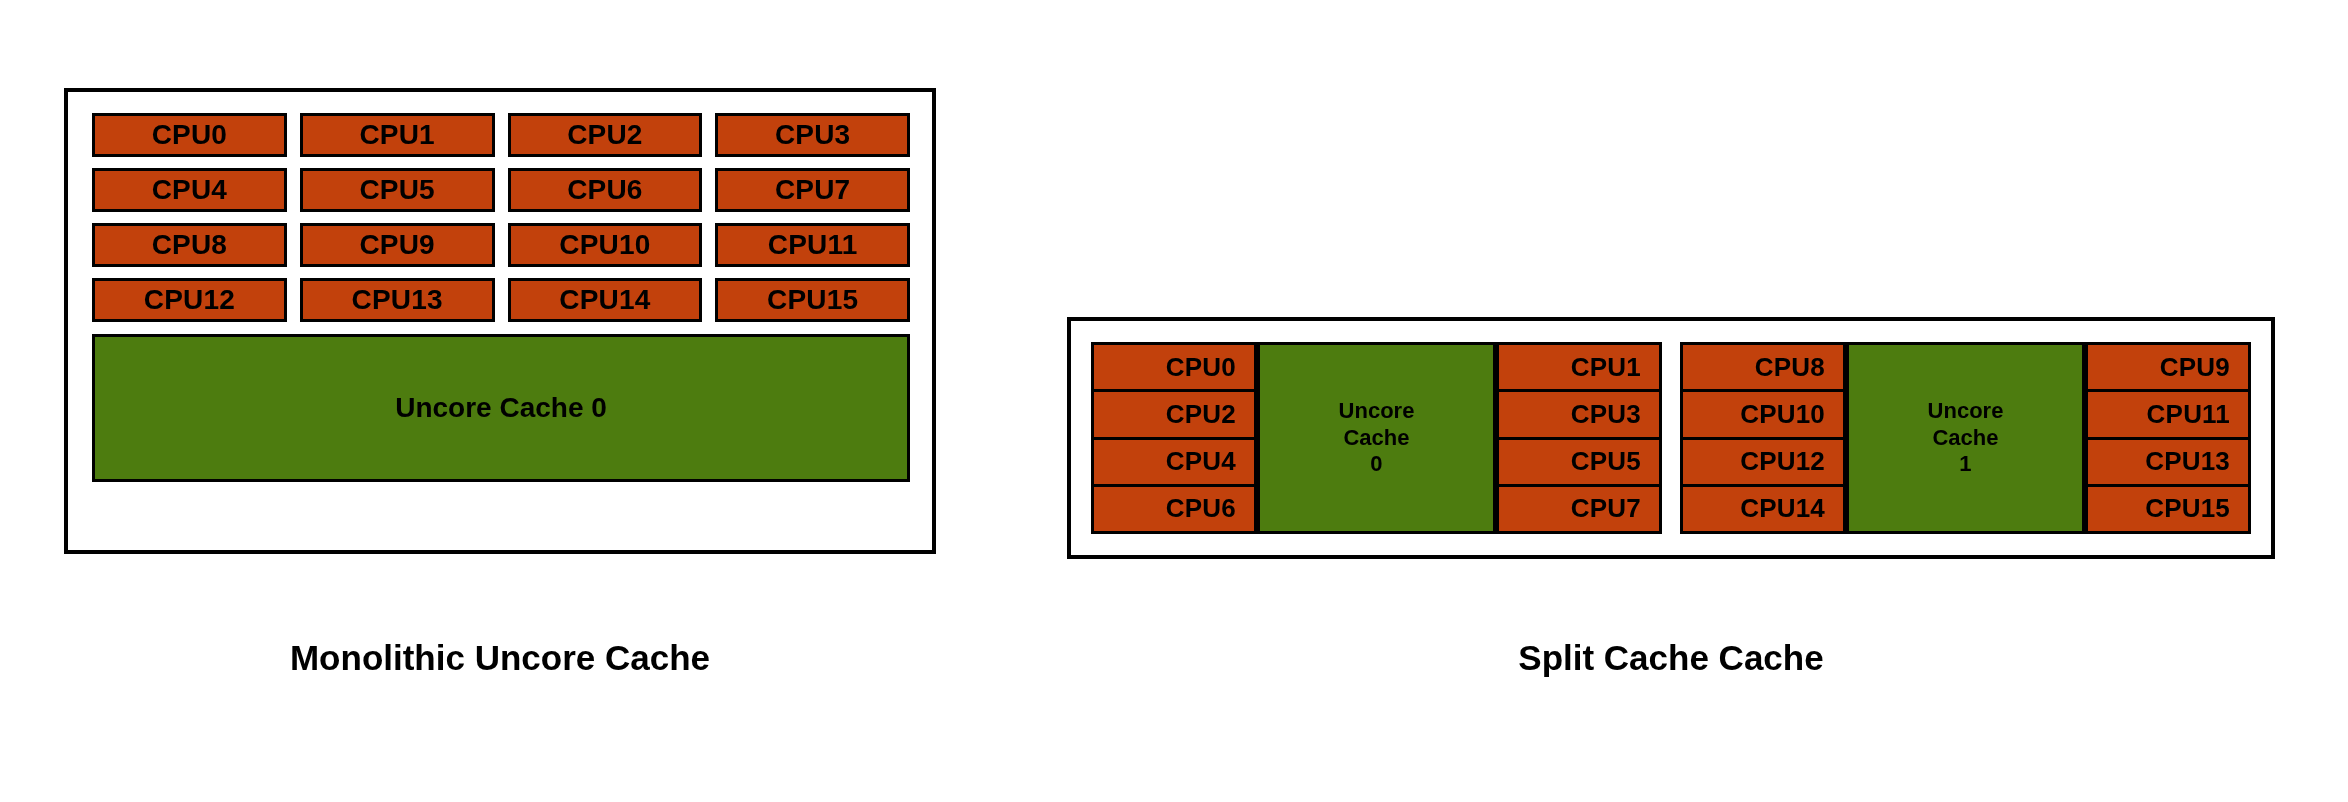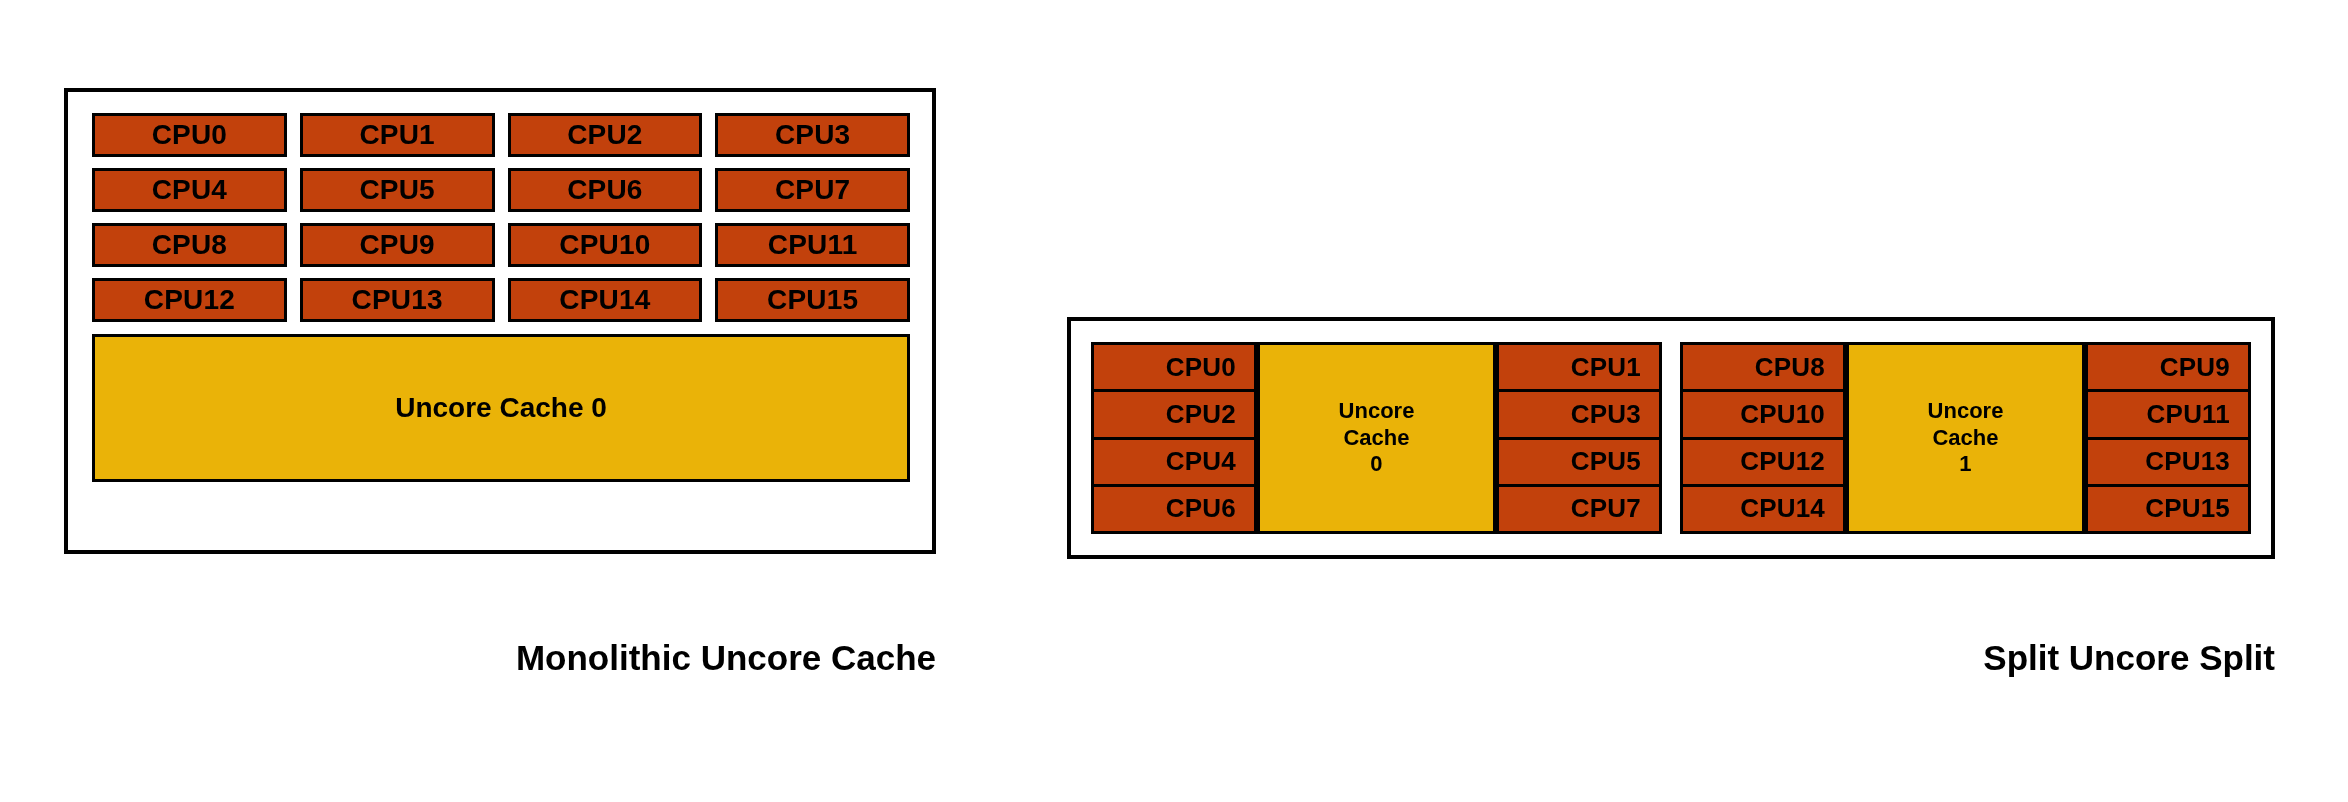--- a/index.html
+++ b/index.html
@@ -33,35 +33,35 @@
     display: flex;
     align-items: center;
     justify-content: center;
     font-weight: bold;
     color: #000000;
     letter-spacing: .2px;
   }
 
   .cache-cell {
     border: 3px solid #000000;
-    background: #eab308;
+    background: #4d7c0f;
     box-sizing: border-box;
     display: flex;
     align-items: center;
     justify-content: center;
     text-align: center;
     font-weight: bold;
     color: #000000;
   }
 
   .caption {
     position: absolute;
     font-weight: bold;
     color: #000000;
-    text-align: right;
+    text-align: center;
     white-space: nowrap;
   }
 
   
   #fig-monolithic {
     left: 64px;
     top: 88px;
   }
   #fig-monolithic .outer-box {
     width: 872px;
@@ -217,13 +217,13 @@
         <div class="cpu-cell">CPU9</div>
         <div class="cpu-cell">CPU11</div>
         <div class="cpu-cell">CPU13</div>
         <div class="cpu-cell">CPU15</div>
       </div>
     </div>
 
   </div>
 </div>
 
-<div class="caption" id="caption-split">Split Uncore Split</div>
+<div class="caption" id="caption-split">Split Cache Cache</div>
 
 </body></html>

